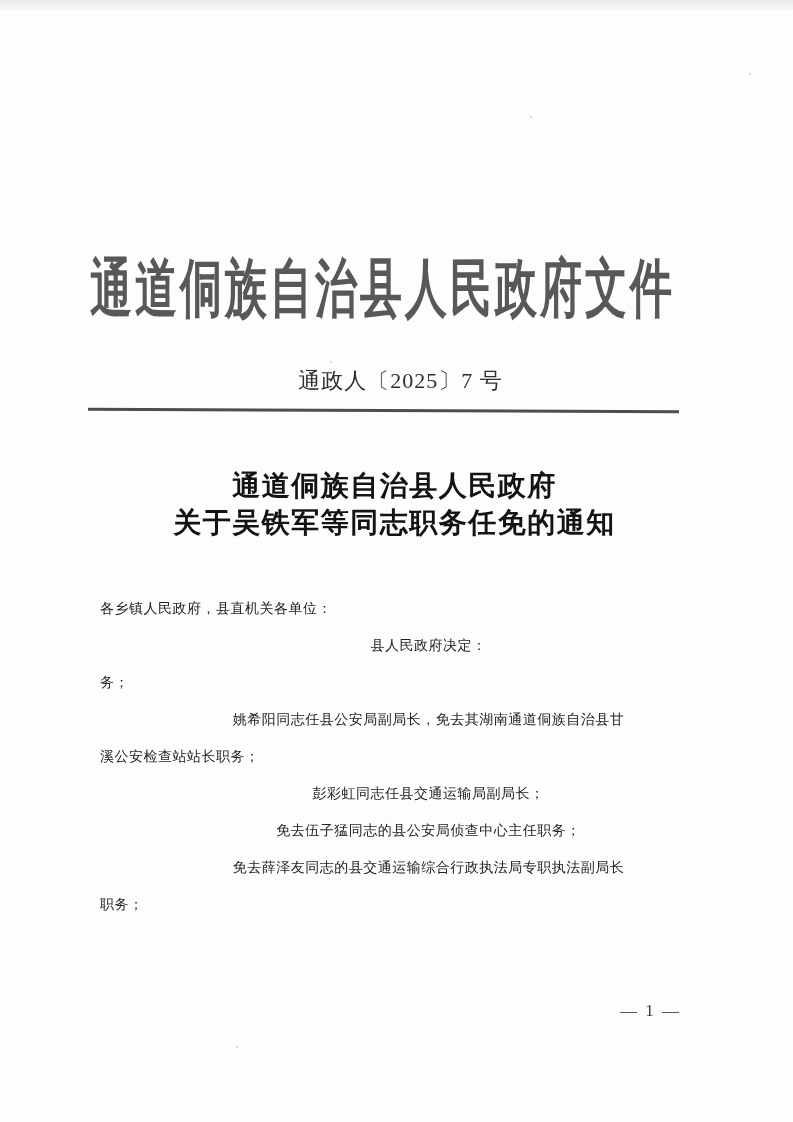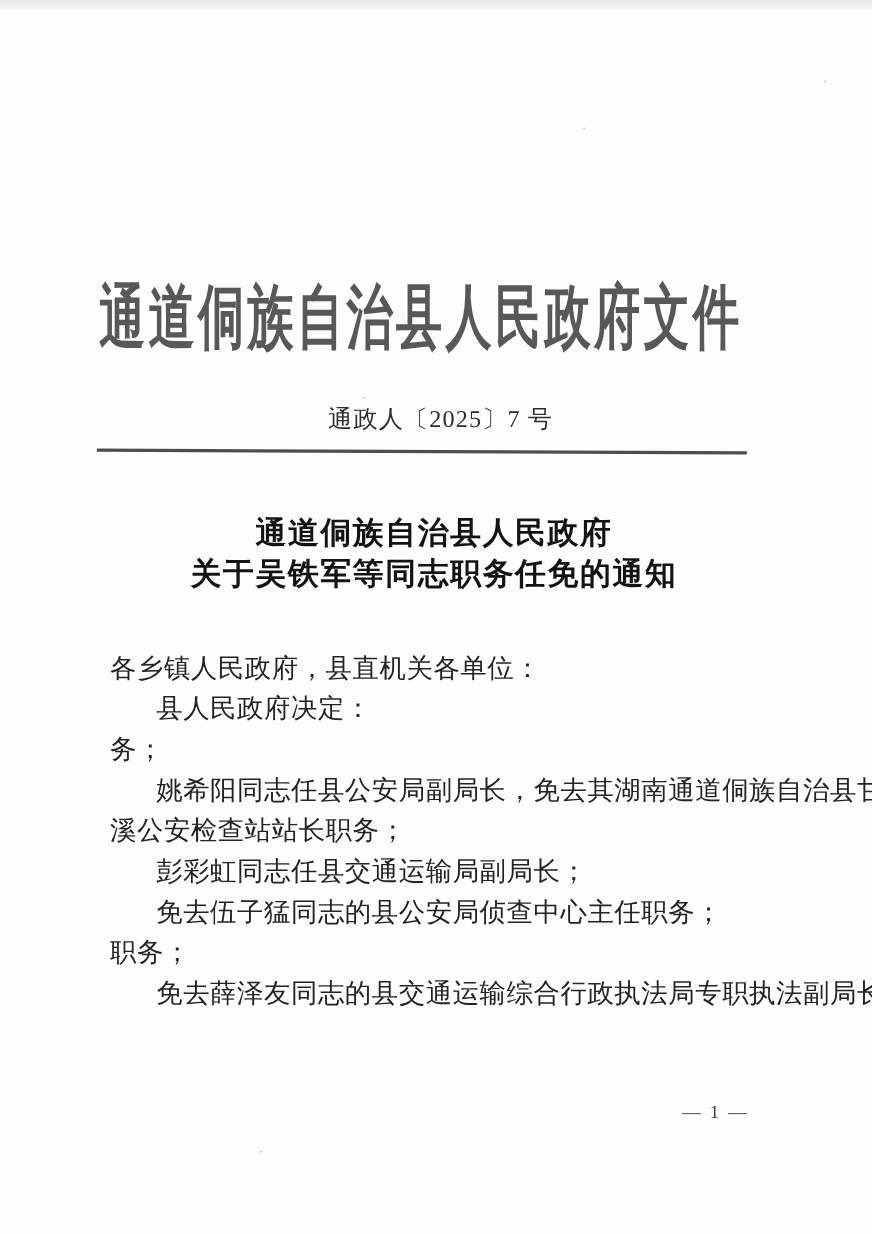--- a/index.html
+++ b/index.html
@@ -74,30 +74,31 @@
     letter-spacing: 1.5px;
     line-height: 37px;
     color: #131313;
     white-space: nowrap;
   }
   .body {
     position: absolute;
     top: 590px;
     left: 100px;
     width: 615px;
-    font-size: 24px;
+    font-size: 14px;
     line-height: 37px;
     color: #232323;
   }
   .body .line {
     white-space: nowrap;
     letter-spacing: 0.5px;
   }
   .body .line.indent {
     padding-left: 42px;
+    text-align: center;
   }
   .page-number {
     position: absolute;
     top: 1001px;
     left: 620px;
     font-size: 17px;
     letter-spacing: 2px;
     color: #3d3d3d;
     white-space: nowrap;
   }
@@ -131,22 +132,22 @@
   </div>
 
   <div class="body">
     <div class="line">各乡镇人民政府，县直机关各单位：</div>
     <div class="line indent">县人民政府决定：</div>
     <div class="line">务；</div>
     <div class="line indent">姚希阳同志任县公安局副局长，免去其湖南通道侗族自治县甘</div>
     <div class="line">溪公安检查站站长职务；</div>
     <div class="line indent">彭彩虹同志任县交通运输局副局长；</div>
     <div class="line indent">免去伍子猛同志的县公安局侦查中心主任职务；</div>
+    <div class="line indent">免去薛泽友同志的县交通运输综合行政执法局专职执法副局长</div>
     <div class="line">职务；</div>
-    <div class="line indent">免去薛泽友同志的县交通运输综合行政执法局专职执法副局长</div>
   </div>
 
   <div class="page-number">— 1 —</div>
 
   <div class="speckle" style="top:73px;left:749px;"></div>
   <div class="speckle" style="top:116px;left:530px;"></div>
 
   <div class="speckle" style="top:361px;left:330px;"></div>
   <div class="speckle" style="top:1046px;left:236px;"></div>
 

